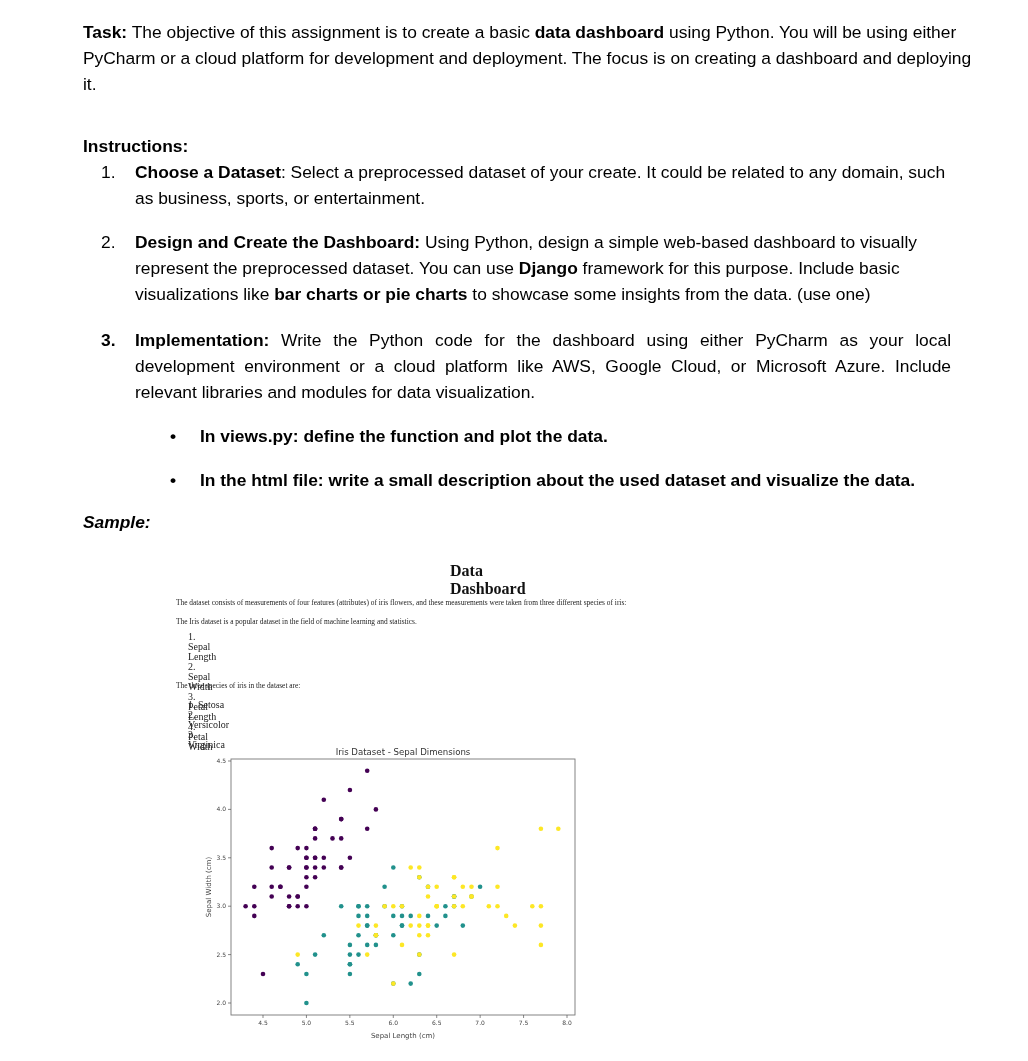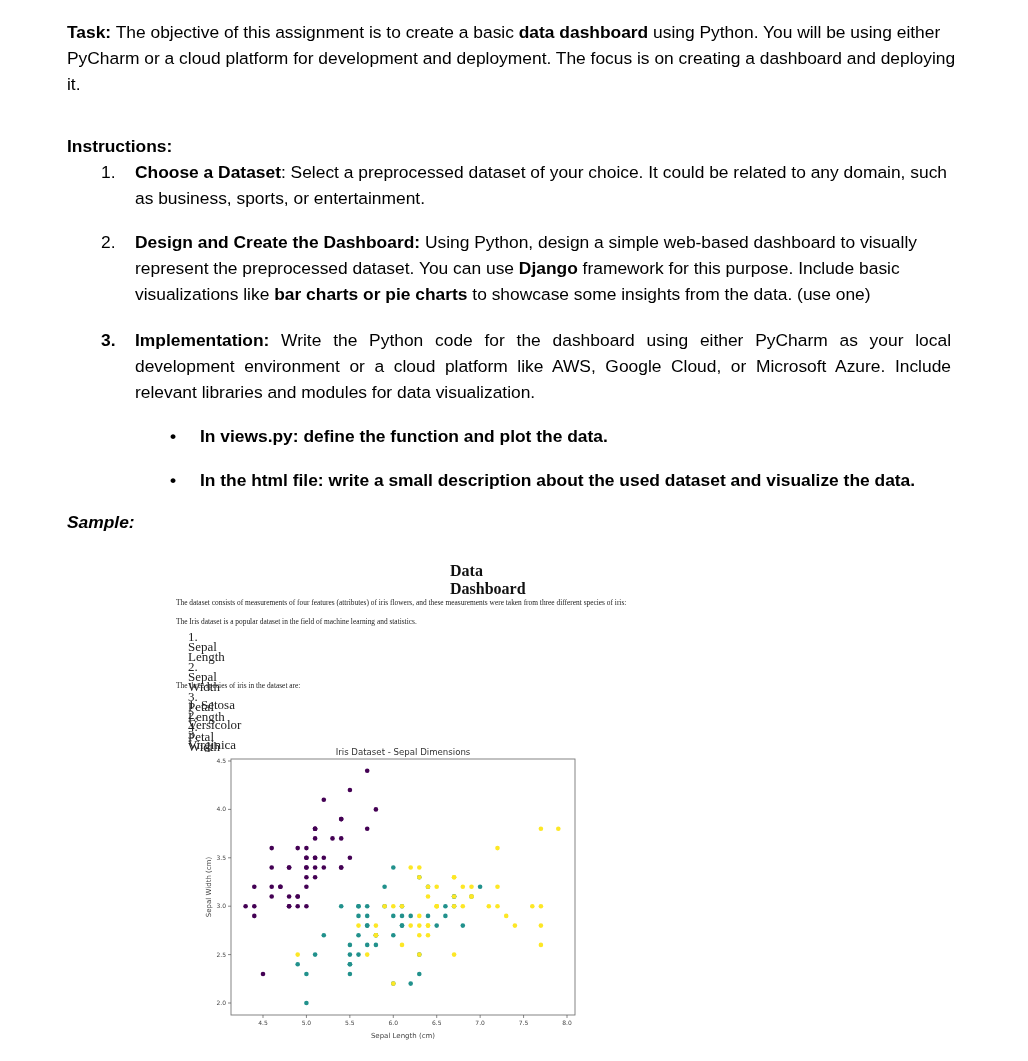--- a/index.html
+++ b/index.html
@@ -1,19 +1,19 @@
 <!DOCTYPE html>
 <html><head>
 <meta charset="utf-8">
 <style>
   html, body { margin:0; padding:0; background:#ffffff; }
   body { width:1028px; height:1061px; position:relative; overflow:hidden;
          font-family:"Liberation Sans", "DejaVu Sans", sans-serif; color:#000; }
   .doc { position:absolute; left:67px; top:0; width:890px; font-size:17.4px; line-height:26px; }
-  .para { position:absolute; left:0; }
+  .para { position:absolute; left:16px; }
   b { font-weight:bold; }
   .task { top:19px; width:890px; }
   .instr-h { top:117px; font-weight:bold;margin-top:16px; }
   .li { position:absolute; left:34px; width:850px; }
   .li .num { position:absolute; left:0; width:28px; }
   .li .body { position:absolute; left:34px; width:816px; }
   .li1 { top:159px; }
   .li2 { top:229px; }
   .li3 { top:327px; }
   .li3 .body { text-align:justify; text-align-last:left; }
@@ -23,21 +23,21 @@
   .b1 { top:423px; }
   .b2 { top:467px; }
   .sample-h { top:509px; font-weight:bold;font-style:italic; }
 
   
   .sample { position:absolute; left:0; top:0; font-family:"Liberation Serif", "DejaVu Serif", serif; color:#222; }
   .s-title { position:absolute; left:450px; top:562px; font-size:16px; font-weight:bold; color:#111; }
   .s-p { position:absolute; left:176px; font-size:7.4px; white-space:nowrap; }
   .s-p1 { top:617px; }
   .s-p2 { top:598px; }
-  .s-list { position:absolute; left:188px; font-size:13px; line-height:10px; margin:0; padding:0; list-style:none; }
+  .s-list { position:absolute; left:188px; font-size:10px; line-height:10px; margin:0; padding:0; list-style:none; }
   .s-list1 { top:632px; }
   .s-p3 { top:681px;font-family:Liberation Serif, serif; }
   .s-list2 { top:700px; }
 
   
   .chart { position:absolute; left:190px; top:742px; width:400px; height:301px; }
   .chart svg { position:absolute; left:0; top:0; }
   .c-title { font-family:"DejaVu Sans", sans-serif; font-size:8.6px; fill:#333; }
   .c-tick { font-family:"DejaVu Sans", sans-serif; font-size:6px; fill:#444; }
   .c-label { font-family:"DejaVu Sans", sans-serif; font-size:7px; fill:#444; }
@@ -45,21 +45,21 @@
 </head>
 <body>
 
 <div class="doc">
   <div class="para task"><b>Task:</b><span> The objective of this assignment is to create a basic </span><b>data dashboard</b><span> using Python. You will be using either PyCharm or a cloud platform for development and deployment. The focus is on creating a dashboard and deploying it.</span></div>
 
   <div class="para instr-h">Instructions:</div>
 
   <div class="li li1">
     <span class="num">1.</span>
-    <div class="body"><b>Choose a Dataset</b><span>: Select a preprocessed dataset of your choice. It could be related to any domain, such as business, sports, or entertainment.</span></div>
+    <div class="body"><b>Choose a Dataset</b><span>: Select a preprocessed dataset of your create. It could be related to any domain, such as business, sports, or entertainment.</span></div>
   </div>
 
   <div class="li li2">
     <span class="num">2.</span>
     <div class="body"><b>Design and Create the Dashboard:</b><span> Using Python, design a simple web-based dashboard to visually represent the preprocessed dataset. You can use </span><b>Django</b><span> framework for this purpose. Include basic visualizations like </span><b>bar charts or pie charts</b><span> to showcase some insights from the data. (use one)</span></div>
   </div>
 
   <div class="li li3">
     <b class="num">3.</b>
     <div class="body"><b>Implementation:</b><span> Write the Python code for the dashboard using either PyCharm as your local development environment or a cloud platform like AWS, Google Cloud, or Microsoft Azure. Include relevant libraries and modules for data visualization.</span></div>

